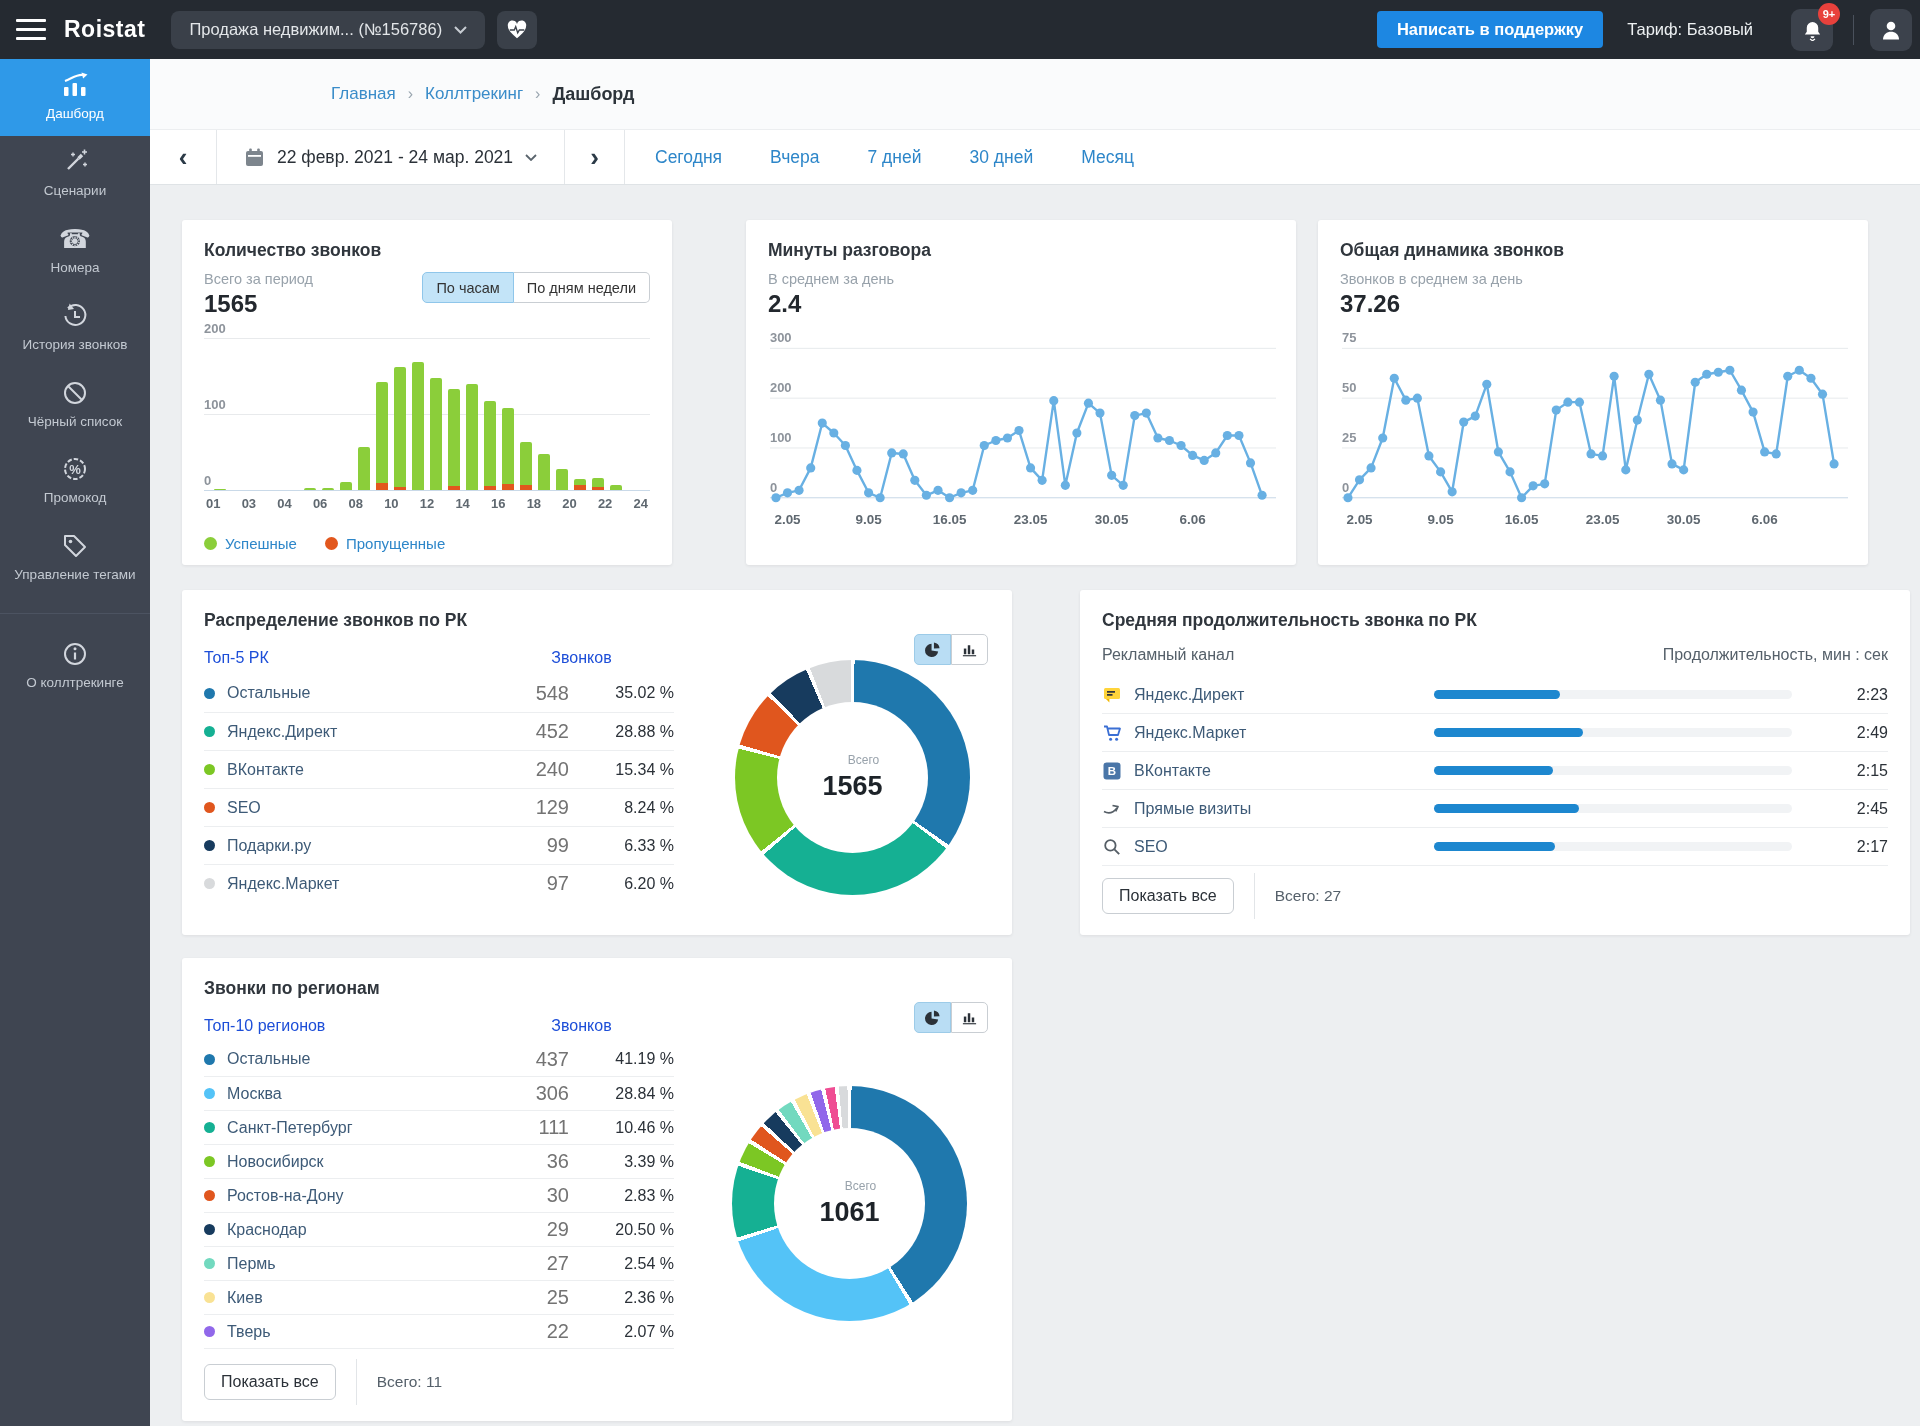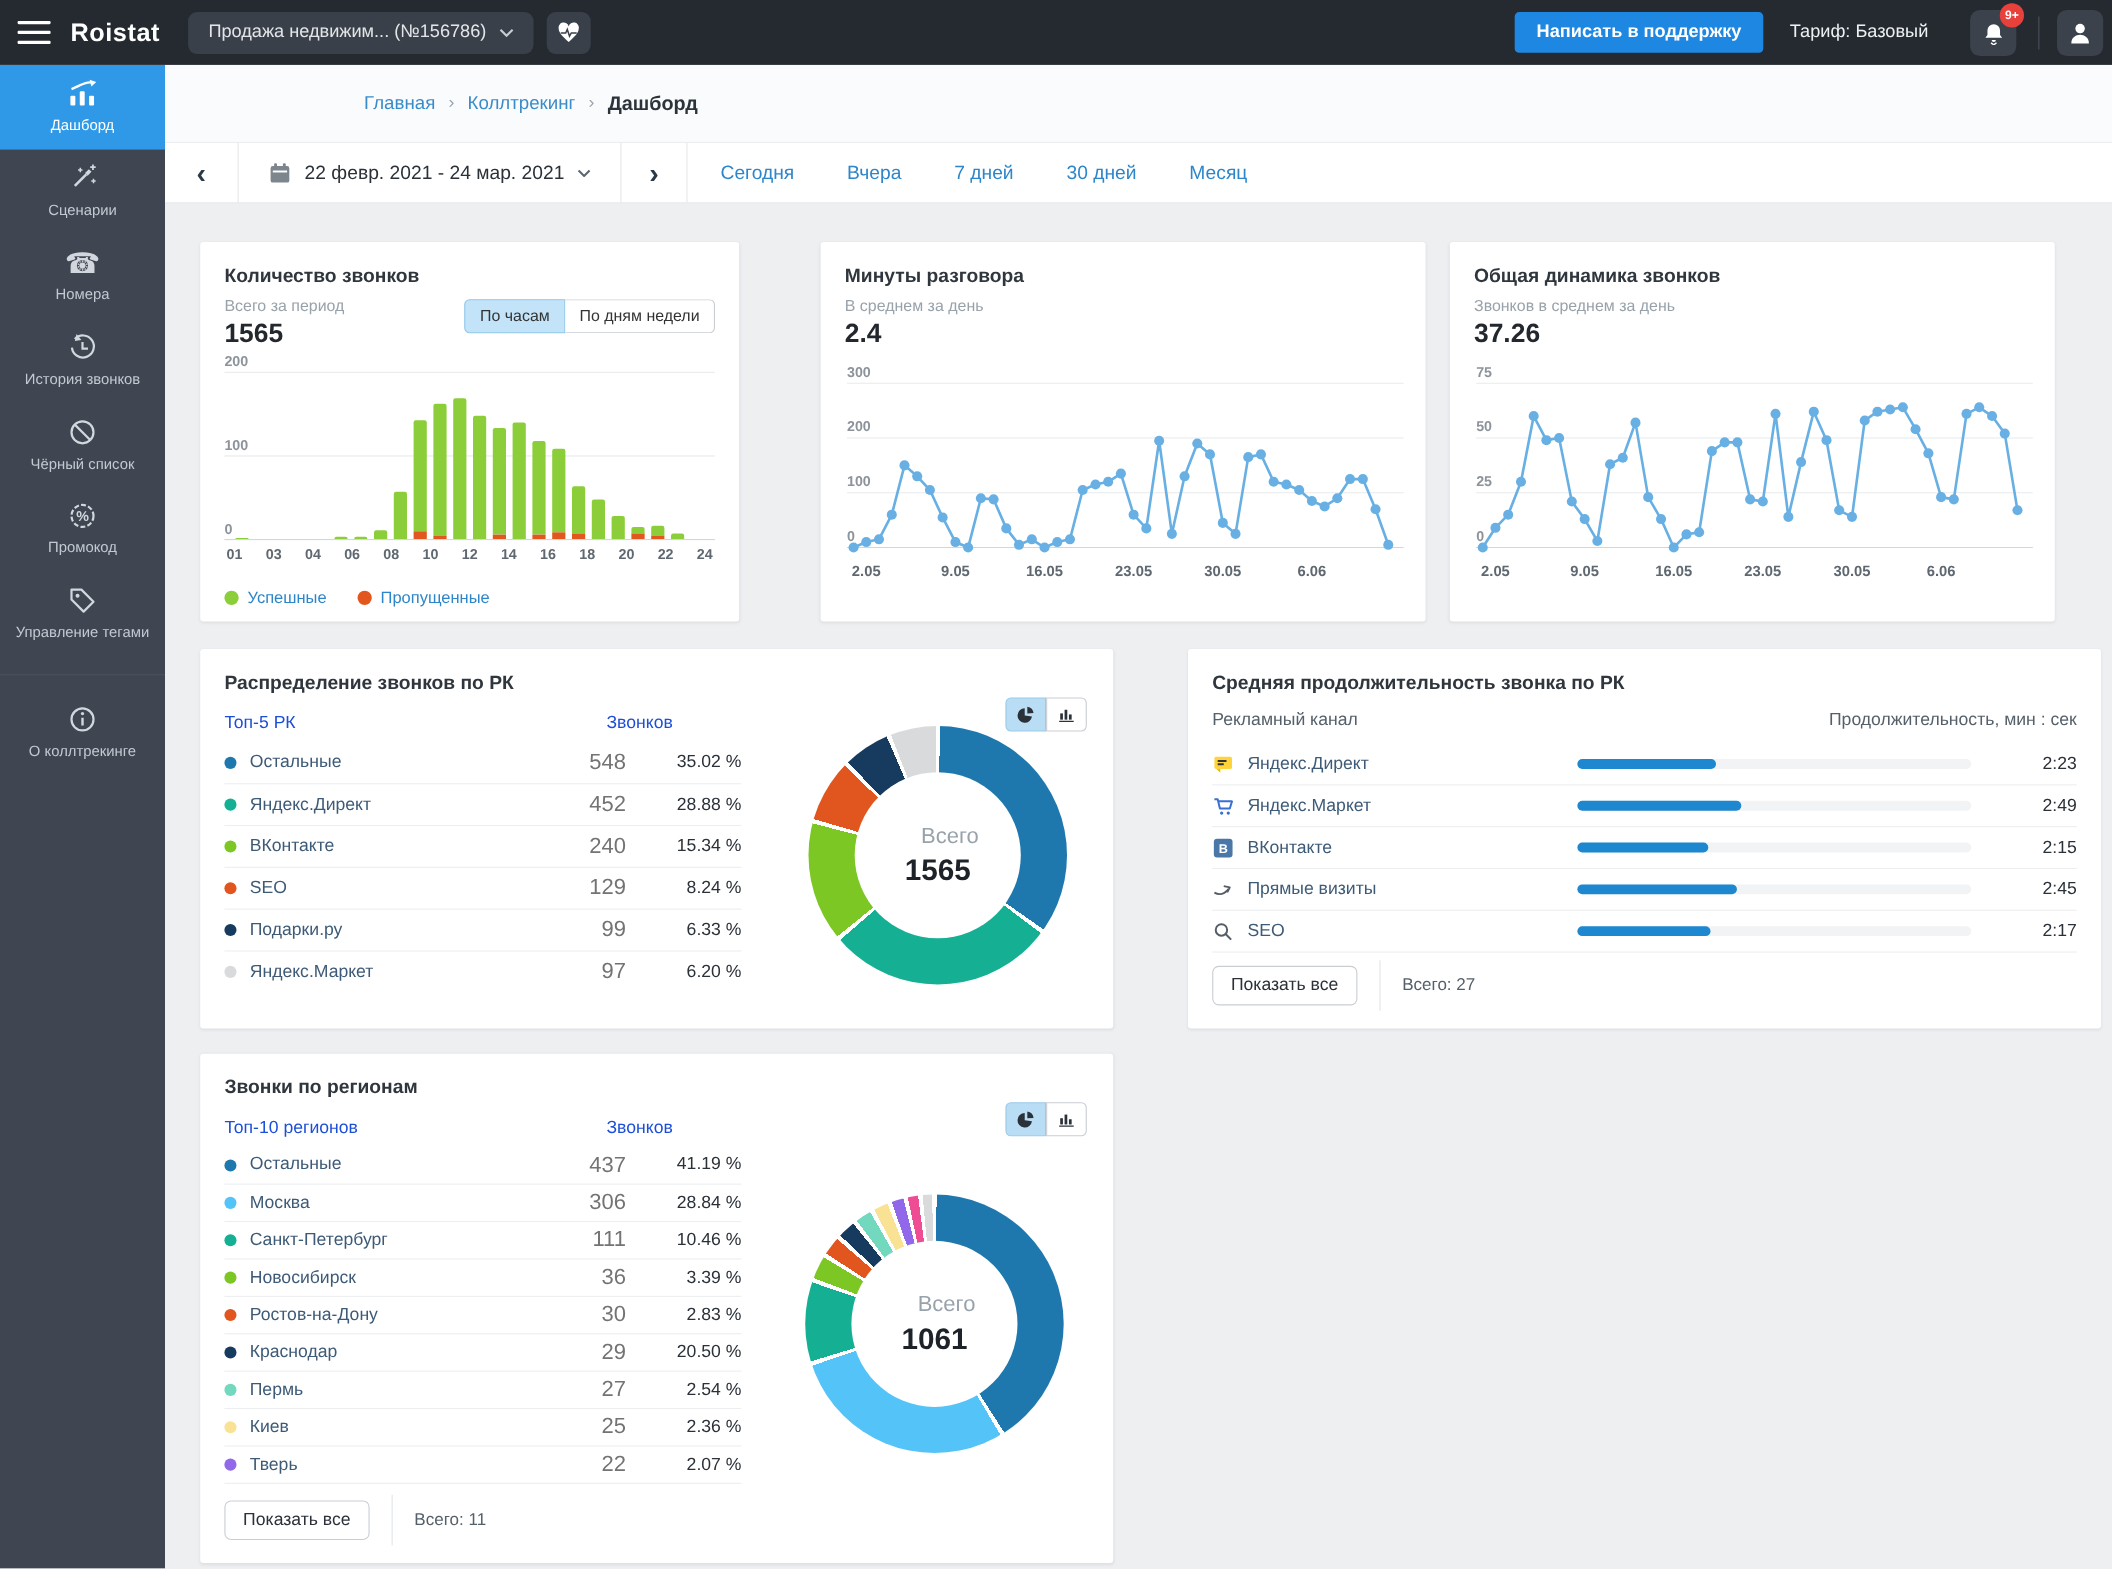--- a/index.html
+++ b/index.html
@@ -100,21 +100,21 @@
 
   .chart-toggle { position:absolute; right:24px; top:44px; display:flex; }
   .ct-btn { width:37px; height:31px; border:1px solid #c9ced3; background:#fff; display:flex; align-items:center; justify-content:center; cursor:pointer; }
   .ct-btn:first-child { border-radius:5px 0 0 5px; }
   .ct-btn:last-child { border-radius:0 5px 5px 0; }
   .ct-btn.on { background:#b9ddf4; border-color:#9ccbe8; }
 
   .donut { position:absolute; width:235px; height:235px; border-radius:50%; }
   .donut::after { content:""; position:absolute; inset:42px; background:#fff; border-radius:50%; }
   .donut-center { position:absolute; inset:0; z-index:2; display:flex; flex-direction:column; align-items:center; justify-content:center; gap:4px; }
-  .dc-label { font-size:20px; color:#98a2ab;margin-left:22px; }
+  .dc-label { font-size:12px; color:#98a2ab;margin-left:22px; }
   .dc-val { font-size:27px; font-weight:bold; color:#1d2329; }
   #card4 .donut { left:553px; top:70px; }
   #card6 .donut { left:550px; top:128px; }
 
   
   .hhead { position:absolute; left:22px; right:22px; top:56px; display:flex; justify-content:space-between; font-size:16px; color:#55606a; }
   .hrows { position:absolute; left:22px; right:22px; top:86px; }
   .hrow { display:flex; align-items:center; height:38px; border-bottom:1px solid #eceef0; }
   .h-ic { width:32px; flex:none; display:flex; align-items:center; }
   .h-label { width:300px; font-size:16px; color:#3d5a77; }

